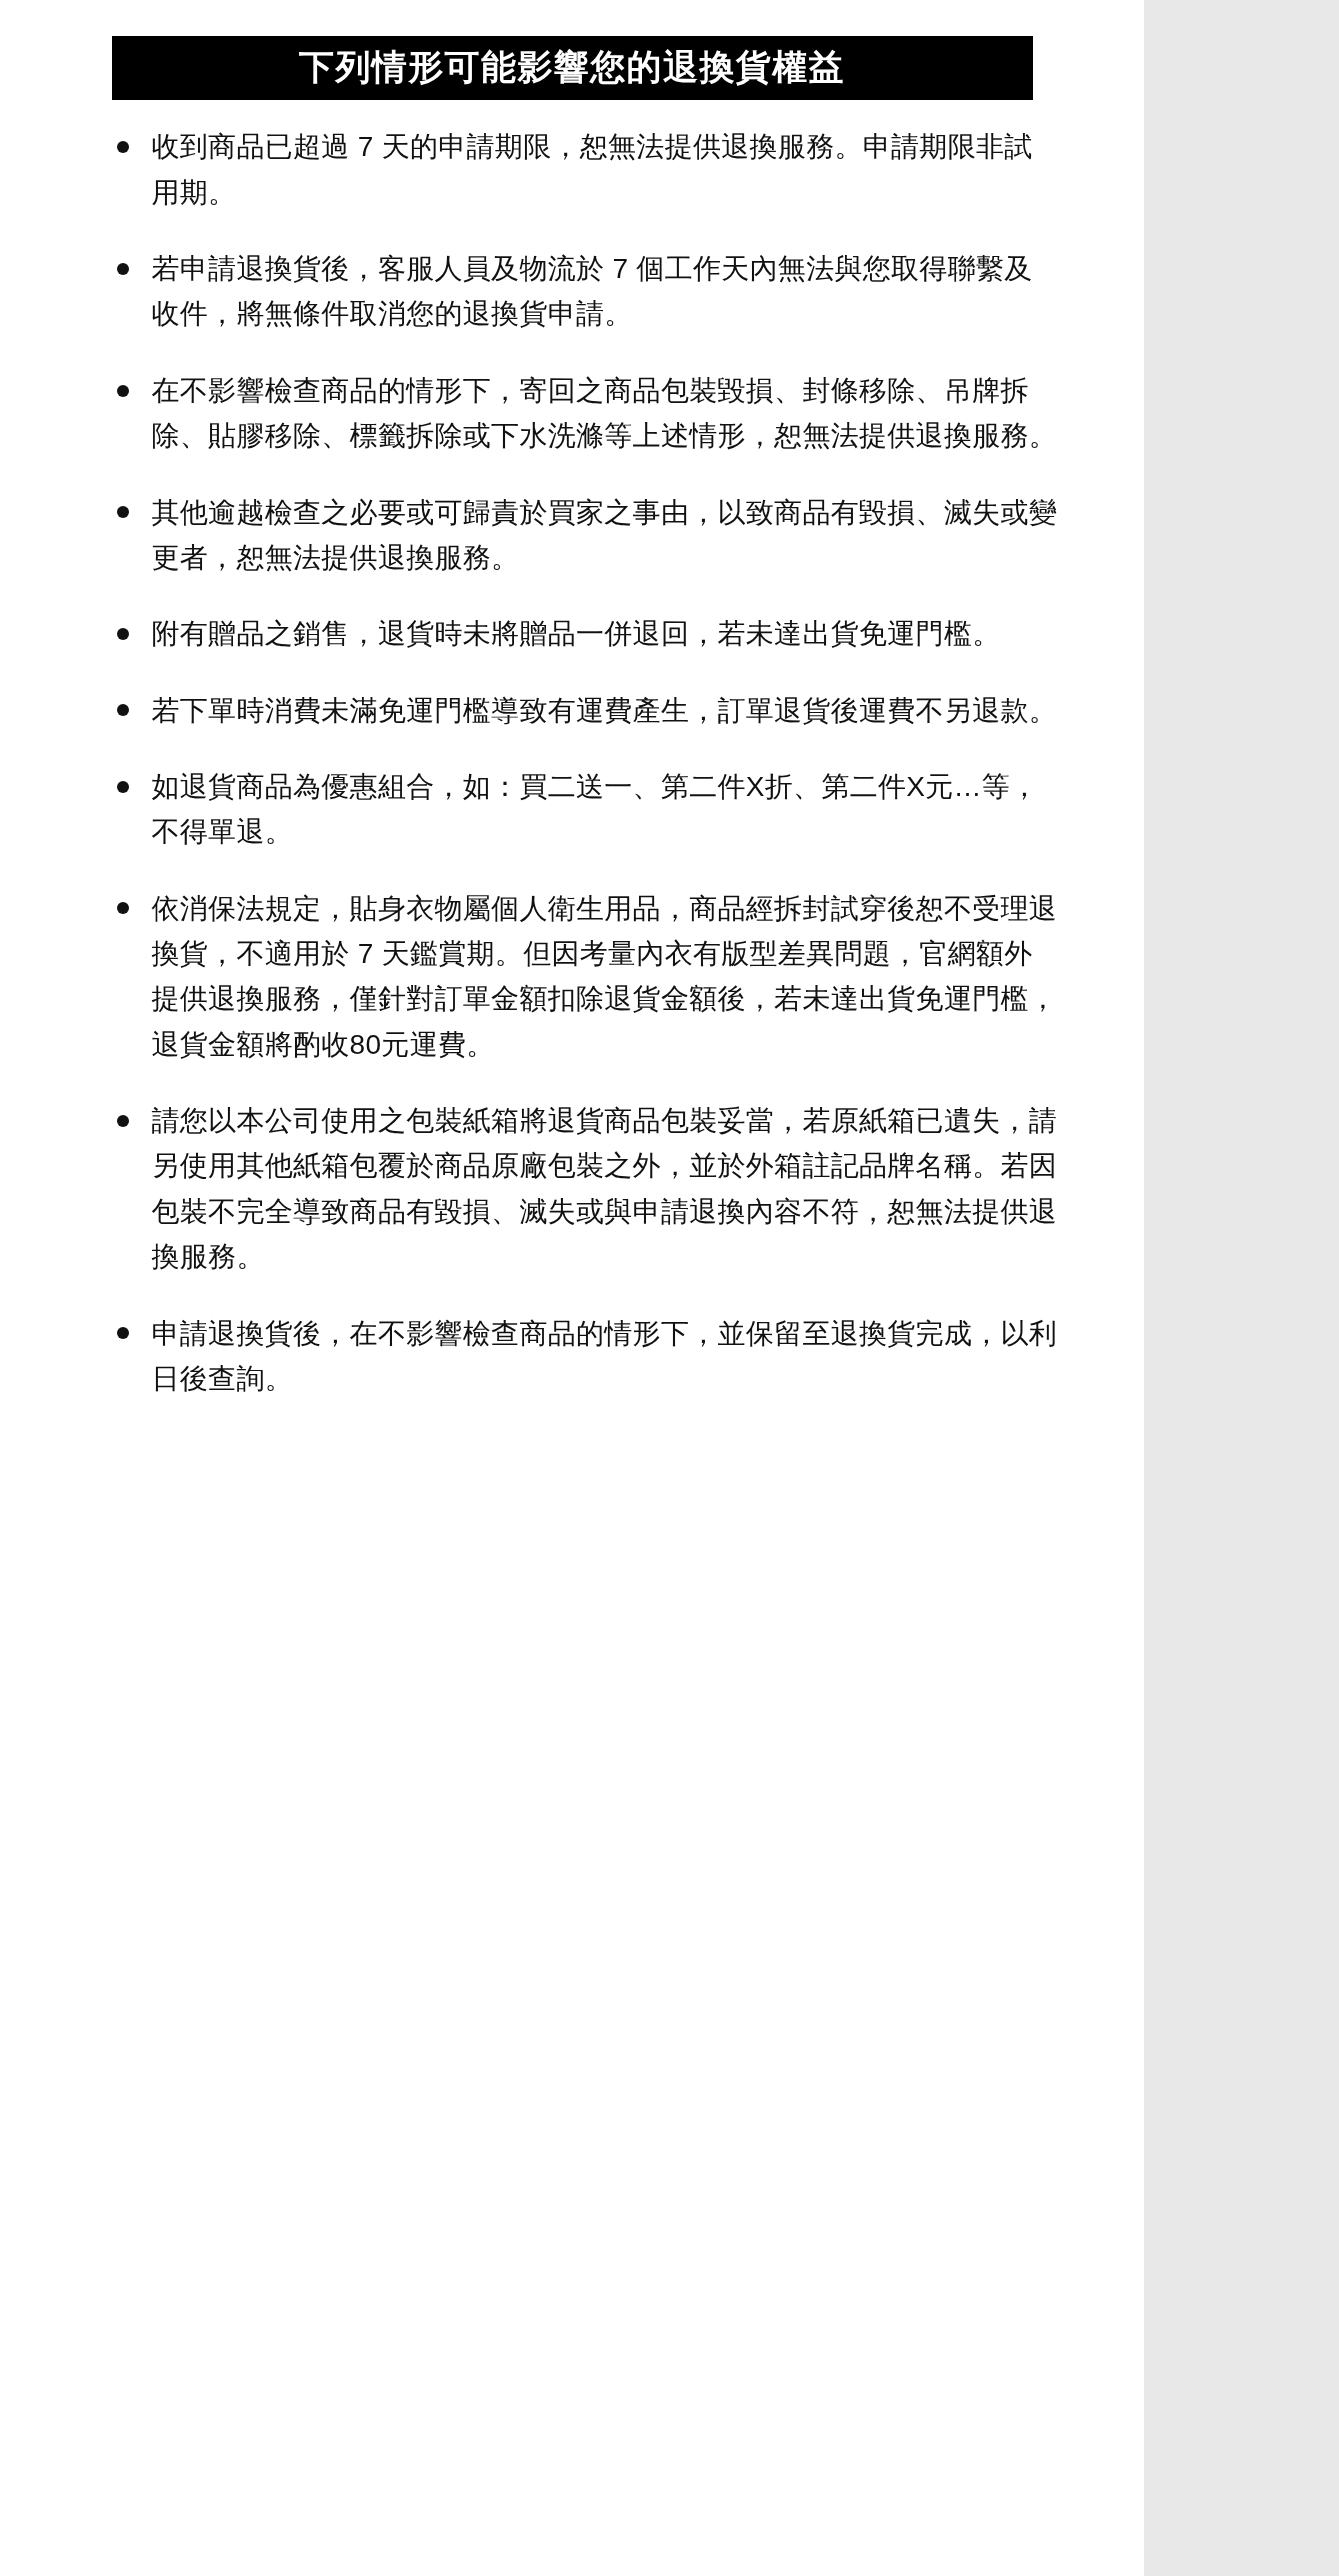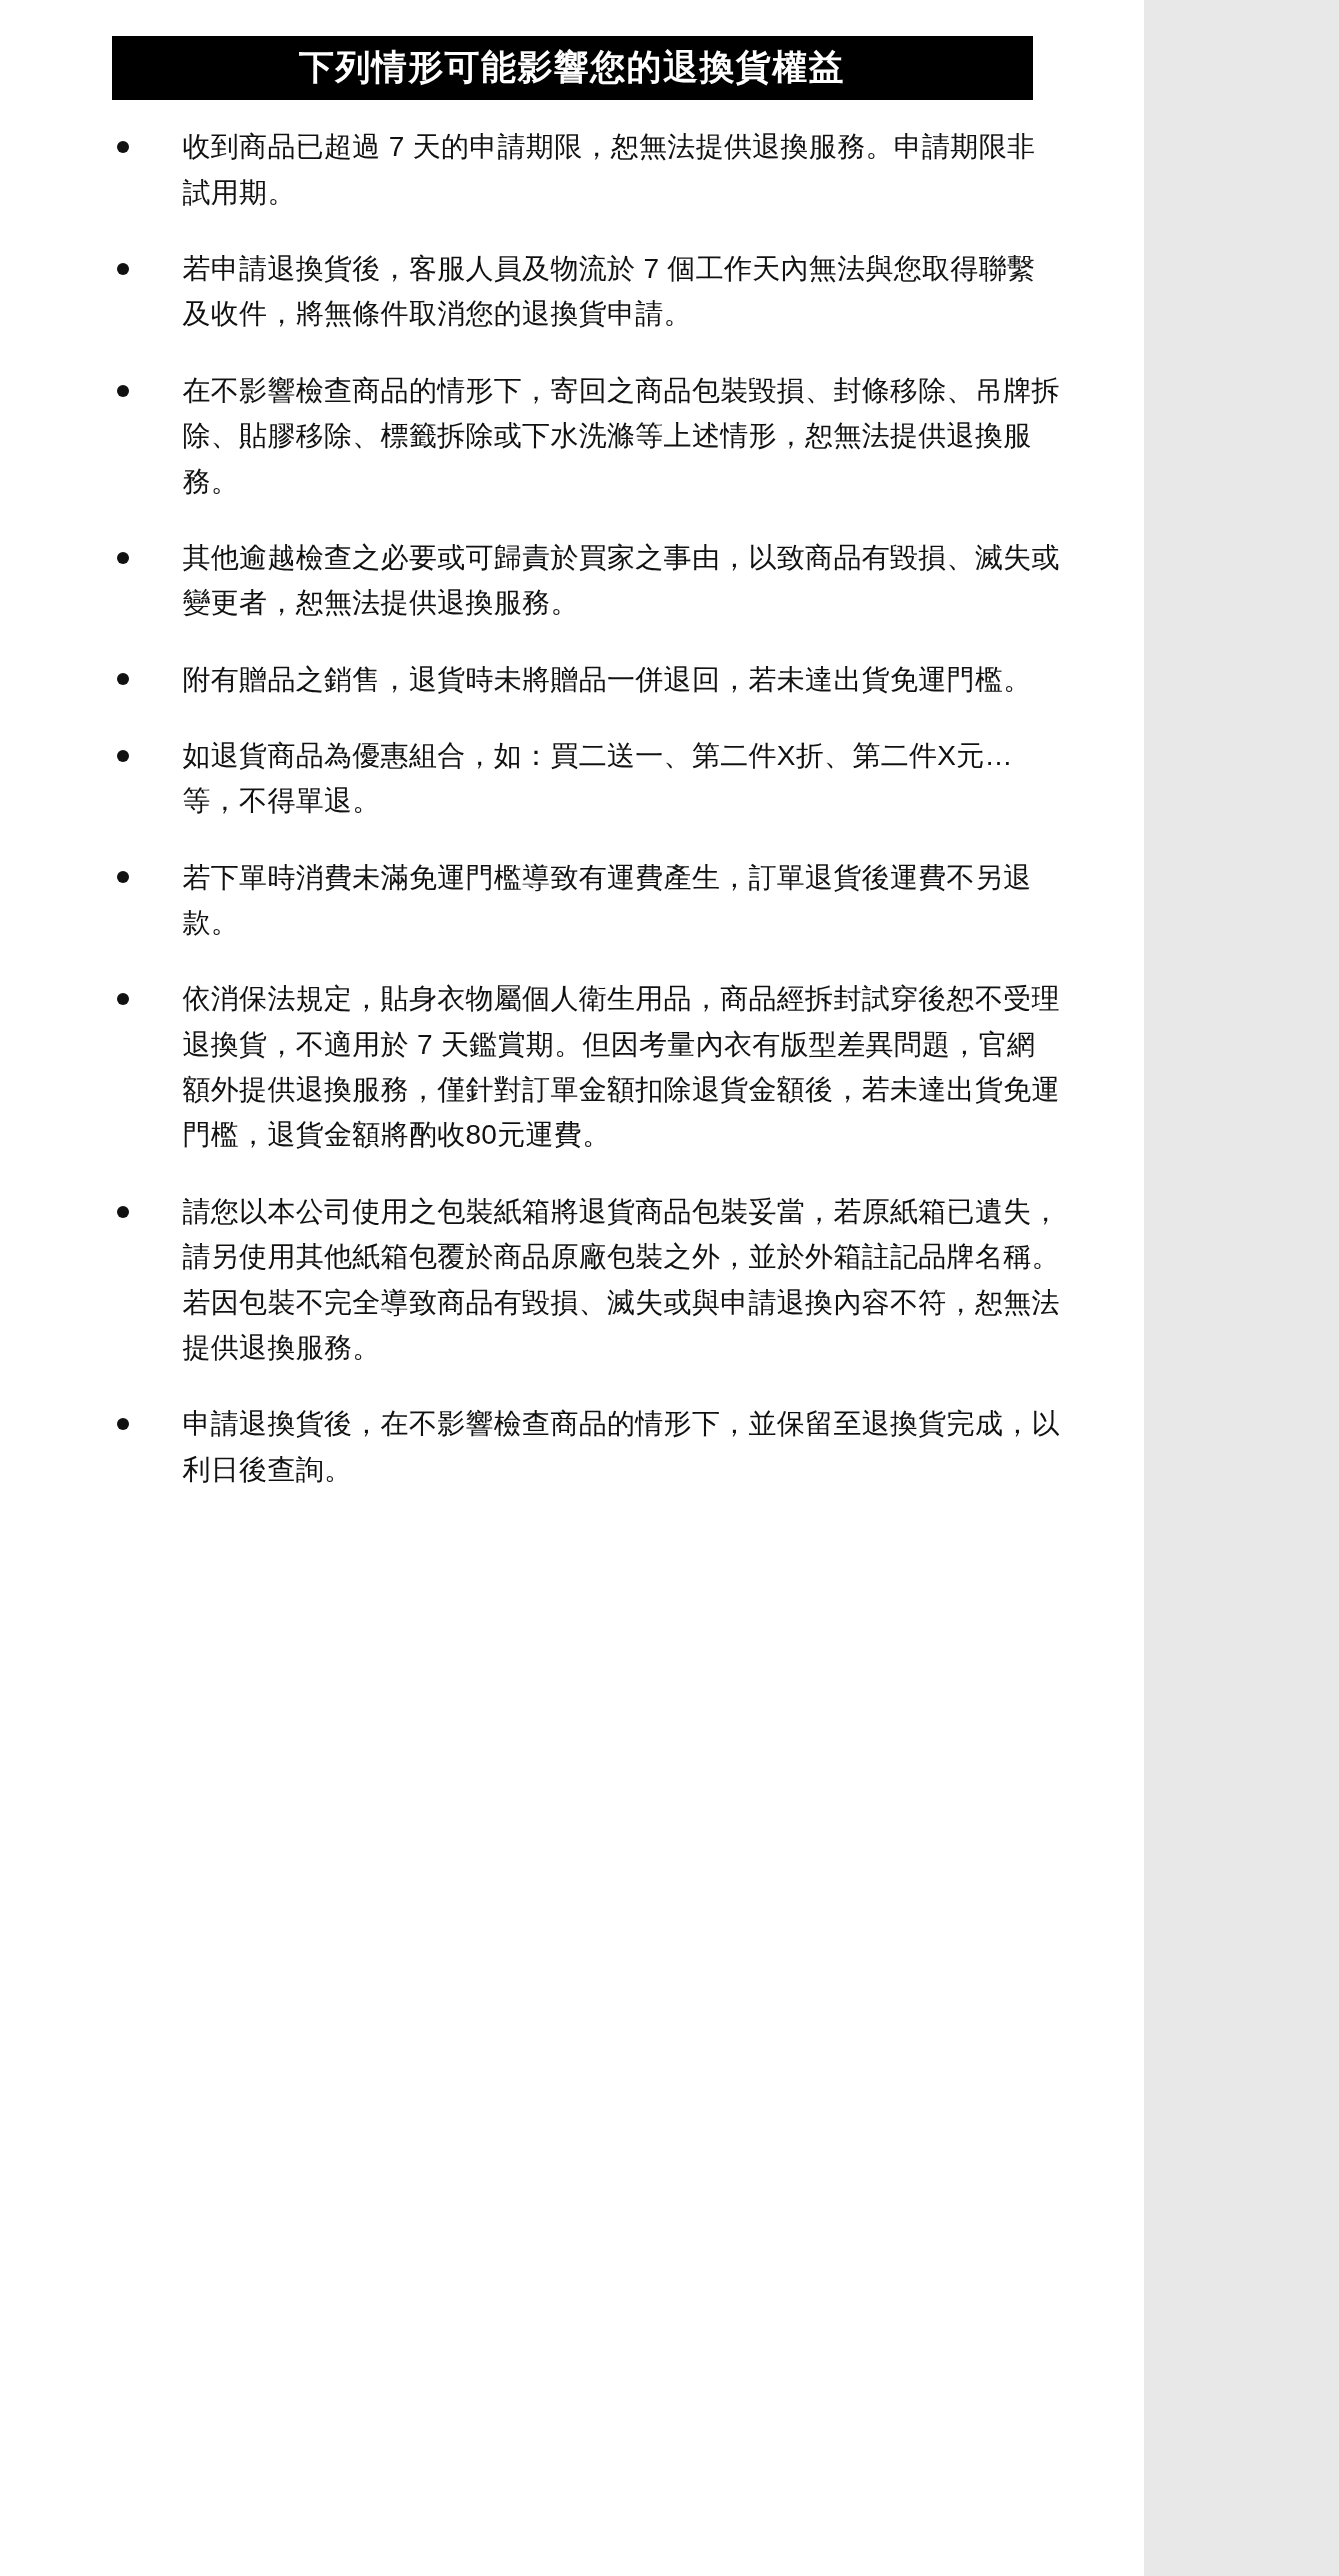--- a/index.html
+++ b/index.html
@@ -72,21 +72,20 @@
     top: 16.7px;
     width: 12px;
     height: 12px;
     background: #111111;
     border-radius: 50%;
   }
   .item-text {
     display: block;
     white-space: pre-wrap;
     word-break: break-all;
-    margin-left: 31px;
   }
 </style>
 </head>
 <body>
 
 <div class="page">
   <div class="sheet">
     <div class="inner">
 
       <div class="title-bar">下列情形可能影響您的退換貨權益</div>
@@ -101,24 +100,24 @@
         <li>
           <span class="item-text">在不影響檢查商品的情形下，寄回之商品包裝毀損、封條移除、吊牌拆除、貼膠移除、標籤拆除或下水洗滌等上述情形，恕無法提供退換服務。</span>
         </li>
         <li>
           <span class="item-text">其他逾越檢查之必要或可歸責於買家之事由，以致商品有毀損、滅失或變更者，恕無法提供退換服務。</span>
         </li>
         <li>
           <span class="item-text">附有贈品之銷售，退貨時未將贈品一併退回，若未達出貨免運門檻。</span>
         </li>
         <li>
-          <span class="item-text">如退貨商品為優惠組合，如：買二送一、第二件X折、第二件X元…等，不得單退。</span>
+          <span class="item-text">若下單時消費未滿免運門檻導致有運費產生，訂單退貨後運費不另退款。</span>
         </li>
         <li>
-          <span class="item-text">若下單時消費未滿免運門檻導致有運費產生，訂單退貨後運費不另退款。</span>
+          <span class="item-text">如退貨商品為優惠組合，如：買二送一、第二件X折、第二件X元…等，不得單退。</span>
         </li>
         <li>
           <span class="item-text">依消保法規定，貼身衣物屬個人衛生用品，商品經拆封試穿後恕不受理退換貨，不適用於 7 天鑑賞期。但因考量內衣有版型差異問題，官網額外提供退換服務，僅針對訂單金額扣除退貨金額後，若未達出貨免運門檻，退貨金額將酌收80元運費。</span>
         </li>
         <li>
           <span class="item-text">請您以本公司使用之包裝紙箱將退貨商品包裝妥當，若原紙箱已遺失，請另使用其他紙箱包覆於商品原廠包裝之外，並於外箱註記品牌名稱。若因包裝不完全導致商品有毀損、滅失或與申請退換內容不符，恕無法提供退換服務。</span>
         </li>
         <li>
           <span class="item-text">申請退換貨後，在不影響檢查商品的情形下，並保留至退換貨完成，以利日後查詢。</span>
         </li>

